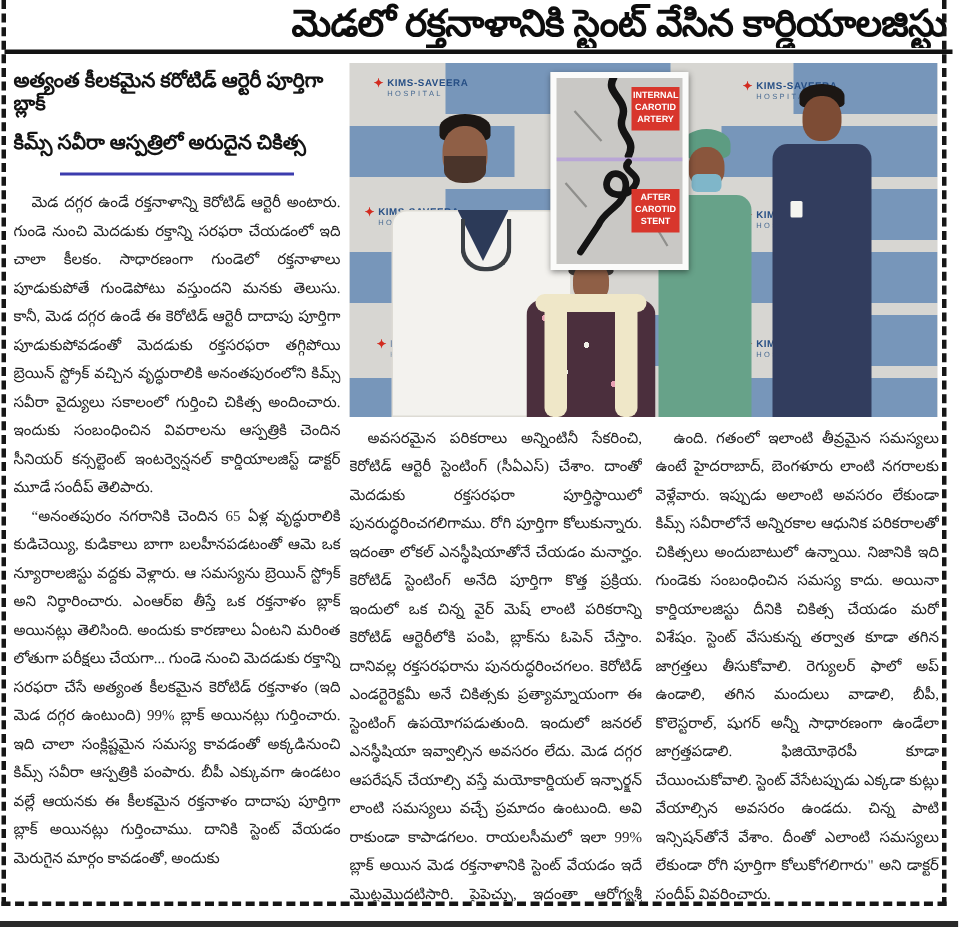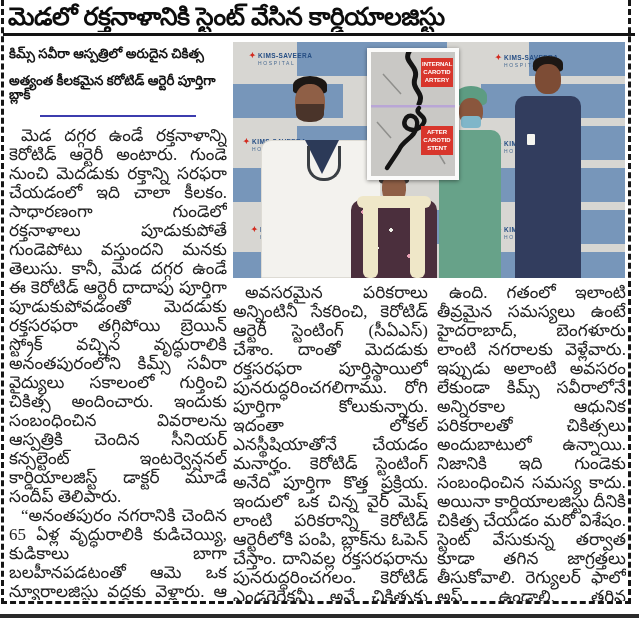--- a/index.html
+++ b/index.html
@@ -3,28 +3,28 @@
 <meta charset="utf-8">
 <style>
   html,body{margin:0;padding:0;background:#fff;}
   .page{position:relative;width:639px;height:624px;background:#fff;overflow:hidden;
         font-family:"Liberation Serif",serif;color:#1c1c1c;}
   .clip{position:absolute;left:1px;top:0;width:630px;height:604px;
         border-left:3px dashed #161616;border-right:3px dashed #161616;border-bottom:3px dashed #161616;
         pointer-events:none;box-sizing:border-box;}
   .headline{position:absolute;left:8px;top:1px;width:623px;height:31px;
         font-family:"Liberation Sans",sans-serif;font-weight:800;font-size:25px;line-height:30px;
-        text-align:left;letter-spacing:-.5px;color:#0d0d0d;white-space:nowrap;overflow:hidden;}
+        text-align:right;letter-spacing:-.5px;color:#0d0d0d;white-space:nowrap;overflow:hidden;}
   .headline-rule{position:absolute;left:3px;top:33px;width:632px;height:3px;background:#131313;}
 
   .left-region{position:absolute;left:9px;top:43px;width:218px;height:557px;overflow:hidden;}
   .subhead{font-weight:bold;font-size:13.4px;line-height:14.5px;margin:4px 0 12px;color:#141414;}
   .byline{text-align:center;color:#c40a6e;font-weight:bold;font-size:13.5px;margin:3px 0 0;}
   .byline-rule{width:156px;height:0;border-top:2px solid #3c3cae;margin:7px auto 9px;}
-  .body-text p{margin:0;text-indent:12px;font-size:17px;line-height:19px;text-align:justify;color:#222;}
+  .body-text p{margin:0;text-indent:12px;font-size:10px;line-height:19px;text-align:justify;color:#222;}
 
   .col-mid{position:absolute;left:233px;top:283px;width:195px;height:318px;overflow:hidden;}
   .col-right{position:absolute;left:437px;top:283px;width:189px;height:318px;overflow:hidden;}
 
   .photo{position:absolute;left:233px;top:42px;width:392px;height:236px;background:#d7d6d2;overflow:hidden;}
   .tile{position:absolute;background:#7796ba;}
   .logo{position:absolute;display:flex;gap:2px;align-items:flex-start;color:#274f85;
         font-family:"Liberation Sans",sans-serif;font-weight:bold;font-size:6.5px;line-height:1.25;
         letter-spacing:.4px;white-space:nowrap;}
   .logo .icon{color:#d22b1f;font-size:8px;line-height:8px;}
@@ -59,22 +59,22 @@
 </style>
 </head>
 <body>
 
 <div class="page">
 
   <div class="headline">మెడలో రక్తనాళానికి స్టెంట్ వేసిన కార్డియాలజిస్టు</div>
   <div class="headline-rule"></div>
 
   <div class="left-region">
+    <div class="subhead">అత్యంత కీలకమైన కరోటిడ్ ఆర్టెరీ పూర్తిగా బ్లాక్</div>
     <div class="subhead">కిమ్స్ సవీరా ఆస్పత్రిలో అరుదైన చికిత్స</div>
-    <div class="subhead">అత్యంత కీలకమైన కరోటిడ్ ఆర్టెరీ పూర్తిగా బ్లాక్</div>
     <div class="byline-rule"></div>
     <div class="body-text">
       <p>మెడ దగ్గర ఉండే రక్తనాళాన్ని కెరోటిడ్ ఆర్టెరీ అంటారు. గుండె నుంచి మెదడుకు రక్తాన్ని సరఫరా చేయడంలో ఇది చాలా కీలకం. సాధారణంగా గుండెలో రక్తనాళాలు పూడుకుపోతే గుండెపోటు వస్తుందని మనకు తెలుసు. కానీ, మెడ దగ్గర ఉండే ఈ కెరోటిడ్ ఆర్టెరీ దాదాపు పూర్తిగా పూడుకుపోవడంతో మెదడుకు రక్తసరఫరా తగ్గిపోయి బ్రెయిన్ స్ట్రోక్ వచ్చిన వృద్ధురాలికి అనంతపురంలోని కిమ్స్ సవీరా వైద్యులు సకాలంలో గుర్తించి చికిత్స అందించారు. ఇందుకు సంబంధించిన వివరాలను ఆస్పత్రికి చెందిన సీనియర్ కన్సల్టెంట్ ఇంటర్వెన్షనల్ కార్డియాలజిస్ట్ డాక్టర్ మూడే సందీప్ తెలిపారు.</p>
       <p>“అనంతపురం నగరానికి చెందిన 65 ఏళ్ల వృద్ధురాలికి కుడిచెయ్యి, కుడికాలు బాగా బలహీనపడటంతో ఆమె ఒక న్యూరాలజిస్టు వద్దకు వెళ్లారు. ఆ సమస్యను బ్రెయిన్ స్ట్రోక్ అని నిర్ధారించారు. ఎంఆర్ఐ తీస్తే ఒక రక్తనాళం బ్లాక్ అయినట్లు తెలిసింది. అందుకు కారణాలు ఏంటని మరింత లోతుగా పరీక్షలు చేయగా... గుండె నుంచి మెదడుకు రక్తాన్ని సరఫరా చేసే అత్యంత కీలకమైన కెరోటిడ్ రక్తనాళం (ఇది మెడ దగ్గర ఉంటుంది) 99% బ్లాక్ అయినట్లు గుర్తించారు. ఇది చాలా సంక్లిష్టమైన సమస్య కావడంతో అక్కడినుంచి కిమ్స్ సవీరా ఆస్పత్రికి పంపారు. బీపీ ఎక్కువగా ఉండటం వల్లే ఆయనకు ఈ కీలకమైన రక్తనాళం దాదాపు పూర్తిగా బ్లాక్ అయినట్లు గుర్తించాము. దానికి స్టెంట్ వేయడం మెరుగైన మార్గం కావడంతో, అందుకు</p>
     </div>
   </div>
 
   <div class="photo">
 
     <div class="tile" style="left:64px;top:0;width:150px;height:34px;"></div>

